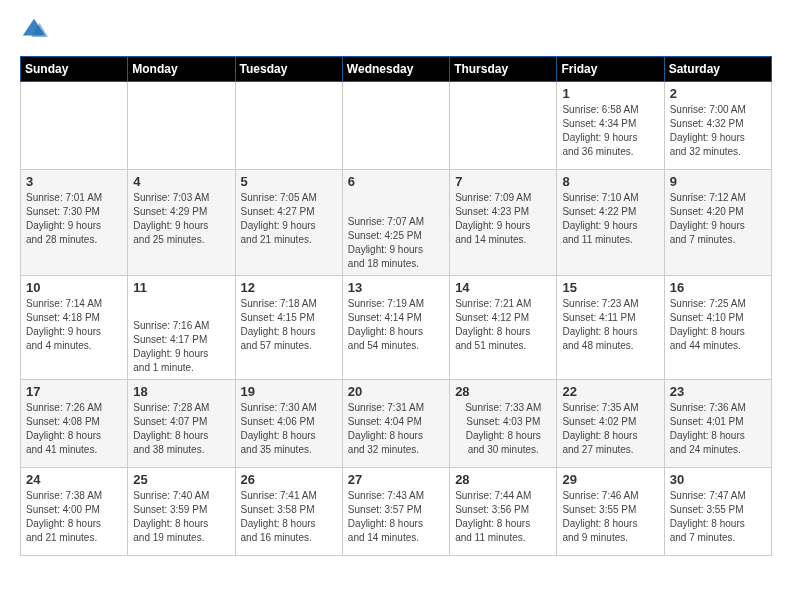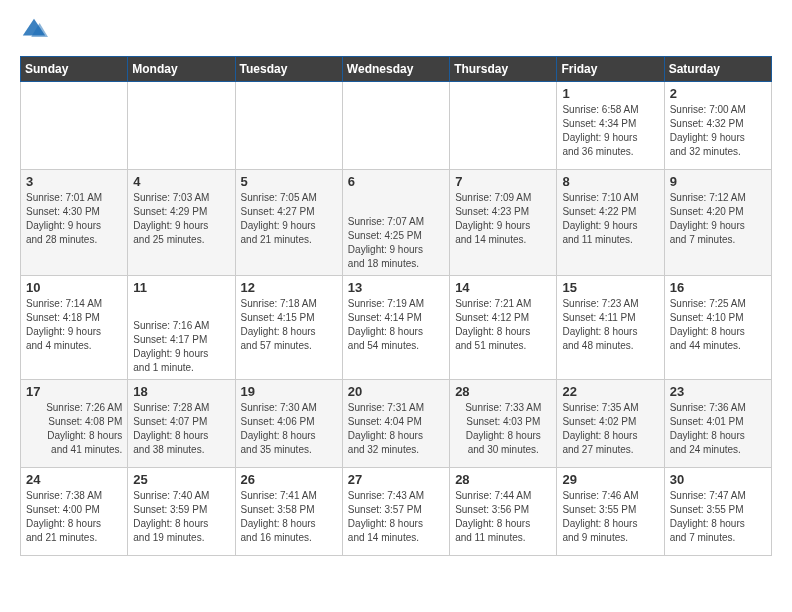--- a/index.html
+++ b/index.html
@@ -45,21 +45,21 @@
     .calendar-subtitle {
       font-size: 14px;
       color: #555;
     }
     .calendar-table {
       width: 100%;
       border-collapse: collapse;
       table-layout: fixed;
     }
     .calendar-table th {
-      background-color: #404040;
+      background-color: #000000;
       color: #fff;
       font-size: 12px;
       font-weight: bold;
       padding: 5px 4px;
       text-align: left;
       border: 1px solid #1a5a9a;
     }
     .calendar-table td {
       border: 1px solid #ccc;
       vertical-align: top;
@@ -139,21 +139,21 @@
           <div class="day-info" style="white-space: pre-line;">Sunrise: 7:00 AM
 Sunset: 4:32 PM
 Daylight: 9 hours
 and 32 minutes.</div>
         </td>
       </tr>
       <tr>
         <td>
           <span class="day-number">3</span>
           <div class="day-info" style="white-space: pre-line;">Sunrise: 7:01 AM
-Sunset: 4:30 PM
+Sunset: 7:30 PM
 Daylight: 9 hours
 and 28 minutes.</div>
         </td>
         <td>
           <span class="day-number">4</span>
           <div class="day-info" style="white-space: pre-line;">Sunrise: 7:03 AM
 Sunset: 4:29 PM
 Daylight: 9 hours
 and 25 minutes.</div>
         </td>
@@ -240,21 +240,21 @@
           <span class="day-number">16</span>
           <div class="day-info" style="white-space: pre-line;">Sunrise: 7:25 AM
 Sunset: 4:10 PM
 Daylight: 8 hours
 and 44 minutes.</div>
         </td>
       </tr>
       <tr>
         <td>
           <span class="day-number">17</span>
-          <div class="day-info" style="white-space: pre-line; text-align: right;">Sunrise: 7:26 AM
+          <div class="day-info" style="white-space: pre-line;">Sunrise: 7:26 AM
 Sunset: 4:08 PM
 Daylight: 8 hours
 and 41 minutes.</div>
         </td>
         <td>
           <span class="day-number">18</span>
           <div class="day-info" style="white-space: pre-line;">Sunrise: 7:28 AM
 Sunset: 4:07 PM
 Daylight: 8 hours
 and 38 minutes.</div>

